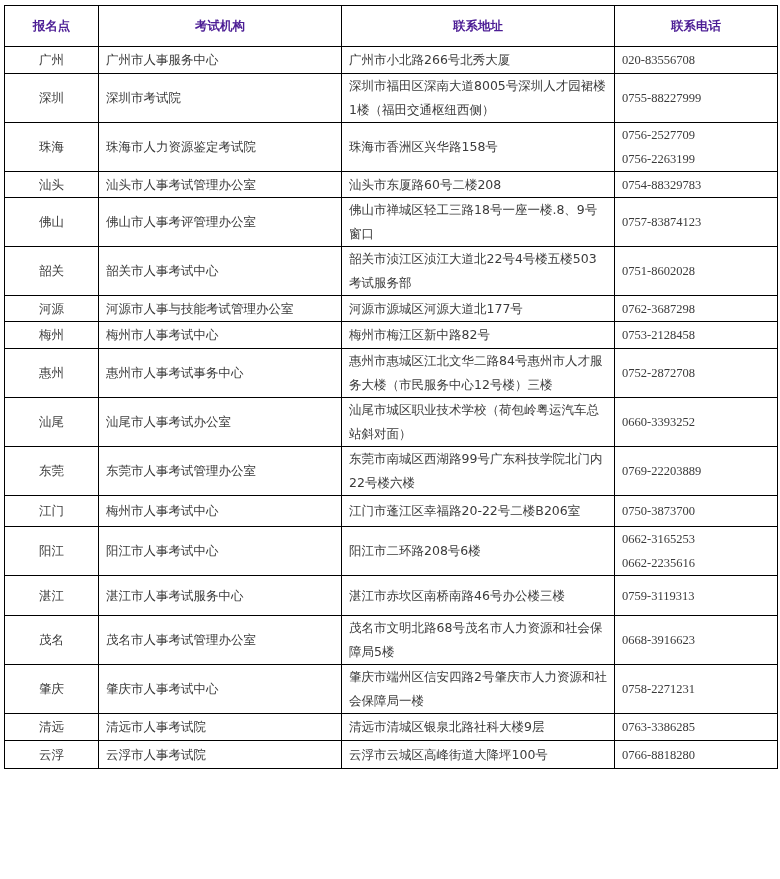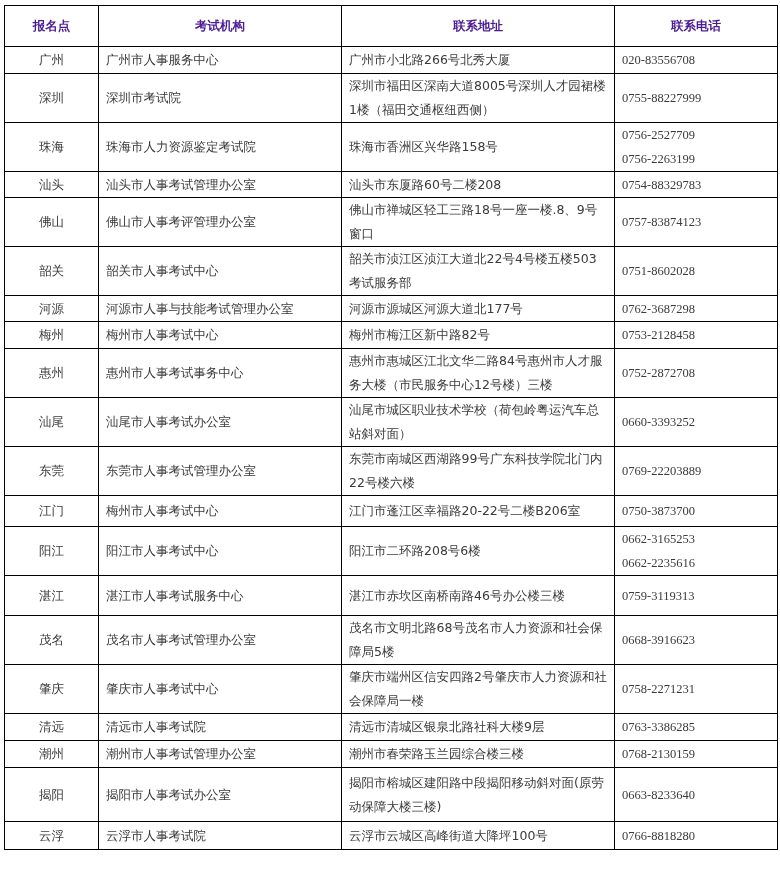--- a/index.html
+++ b/index.html
@@ -203,36 +203,20 @@
         </td>
   </tr>
       <tr style="height: 27px;">
     <td class="col-site">清远</td>
     <td class="col-org">清远市人事考试院</td>
     <td class="col-addr">清远市清城区银泉北路社科大楼9层</td>
     <td class="col-phone">
           <span class="phone-line">0763-3386285</span>
         </td>
   </tr>
-      <tr style="height: 27px;">
-    <td class="col-site">潮州</td>
-    <td class="col-org">潮州市人事考试管理办公室</td>
-    <td class="col-addr">潮州市春荣路玉兰园综合楼三楼</td>
-    <td class="col-phone">
-          <span class="phone-line">0768-2130159</span>
-        </td>
-  </tr>
-      <tr style="height: 54px;">
-    <td class="col-site">揭阳</td>
-    <td class="col-org">揭阳市人事考试办公室</td>
-    <td class="col-addr">揭阳市榕城区建阳路中段揭阳移动斜对面(原劳动保障大楼三楼)</td>
-    <td class="col-phone">
-          <span class="phone-line">0663-8233640</span>
-        </td>
-  </tr>
       <tr style="height: 28px;">
     <td class="col-site">云浮</td>
     <td class="col-org">云浮市人事考试院</td>
     <td class="col-addr">云浮市云城区高峰街道大降坪100号</td>
     <td class="col-phone">
           <span class="phone-line">0766-8818280</span>
         </td>
   </tr>
     </tbody>
 </table>

